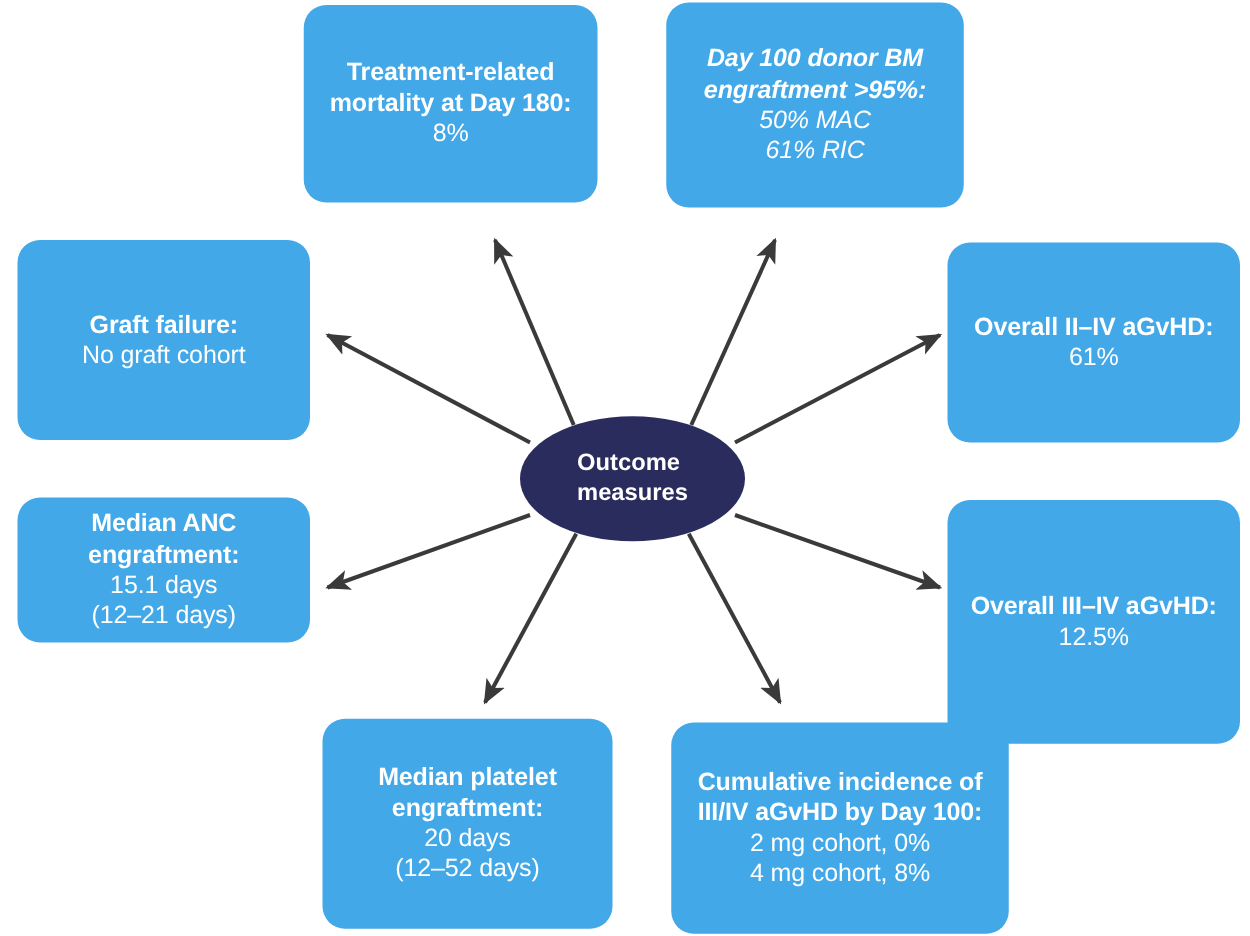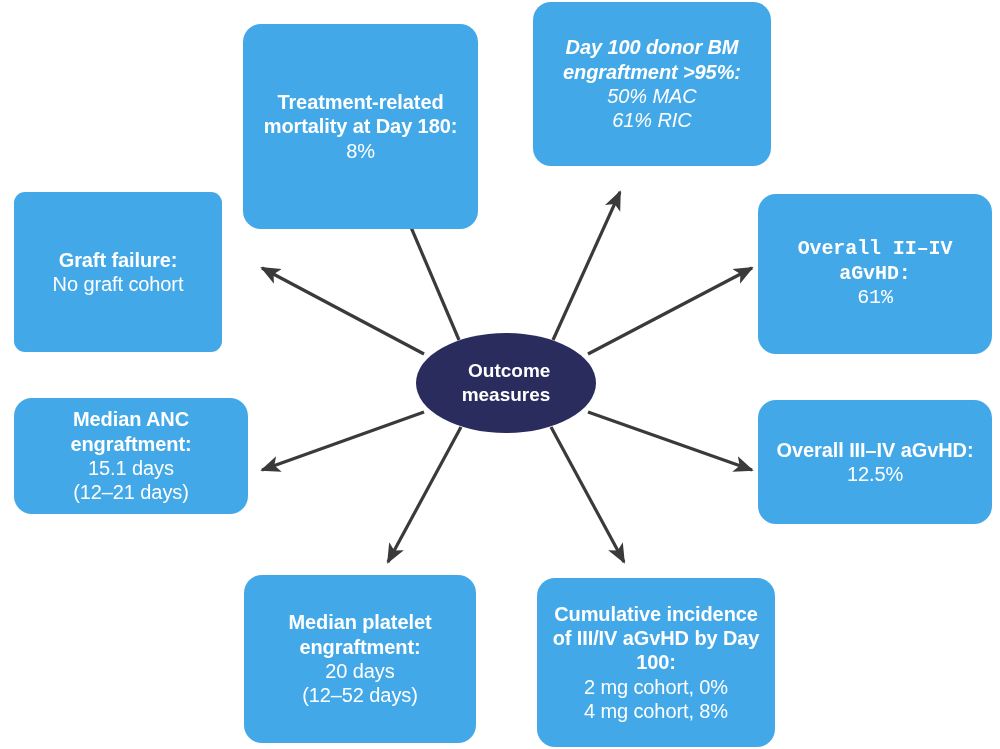--- a/index.html
+++ b/index.html
@@ -47,35 +47,35 @@
     font-size: 20px;
     letter-spacing: -0.1px;
   }
   .center-node {
     position: absolute;
     background: #2b2c5e;
     border-radius: 50%;
     display: flex;
     align-items: center;
     justify-content: center;
-    text-align: right;
+    text-align: left;
     color: #ffffff;
     font-weight: bold;
     font-size: 19px;
     line-height: 1.28;
   }
   
-  #box-tr-mortality { left: 243px; top: 24px;   width: 235px; height: 205px; }
+  #box-tr-mortality { left: 243px; top: 4px;   width: 235px; height: 158px; }
   #box-bm-engraft   { left: 533px; top: 2px;   width: 238px; height: 164px; font-style: italic; }
-  #box-overall-2-4  { left: 758px; top: 194px; width: 234px; height: 160px; font-family: Liberation Mono, monospace; }
-  #box-overall-3-4  { left: 758px; top: 400px; width: 234px; height: 124px; }
-  #box-cumulative   { left: 537px; top: 578px; width: 238px; height: 169px; }
-  #box-platelet     { left: 244px; top: 575px; width: 232px; height: 168px; }
+  #box-overall-2-4  { left: 758px; top: 194px; width: 234px; height: 160px; }
+  #box-overall-3-4  { left: 758px; top: 400px; width: 234px; height: 195px; }
+  #box-cumulative   { left: 537px; top: 578px; width: 270px; height: 169px; }
+  #box-platelet     { left: 258px; top: 575px; width: 232px; height: 168px; }
   #box-anc          { left: 14px;  top: 398px; width: 234px; height: 116px; }
-  #box-graft-fail   { left: 14px;  top: 192px; width: 208px; height: 160px; border-radius: 11px; }
+  #box-graft-fail   { left: 14px;  top: 192px; width: 234px; height: 160px; }
   #center-ellipse   { left: 416px; top: 333px; width: 180px; height: 100px; }
 </style>
 </head>
 <body>
 
 <div id="canvas">
 
   <svg id="arrows" viewBox="0 0 1000 749" width="1000" height="749">
     <defs>
       <marker id="ah" markerWidth="7" markerHeight="7" refX="5.6" refY="3" orient="auto" markerUnits="strokeWidth">

